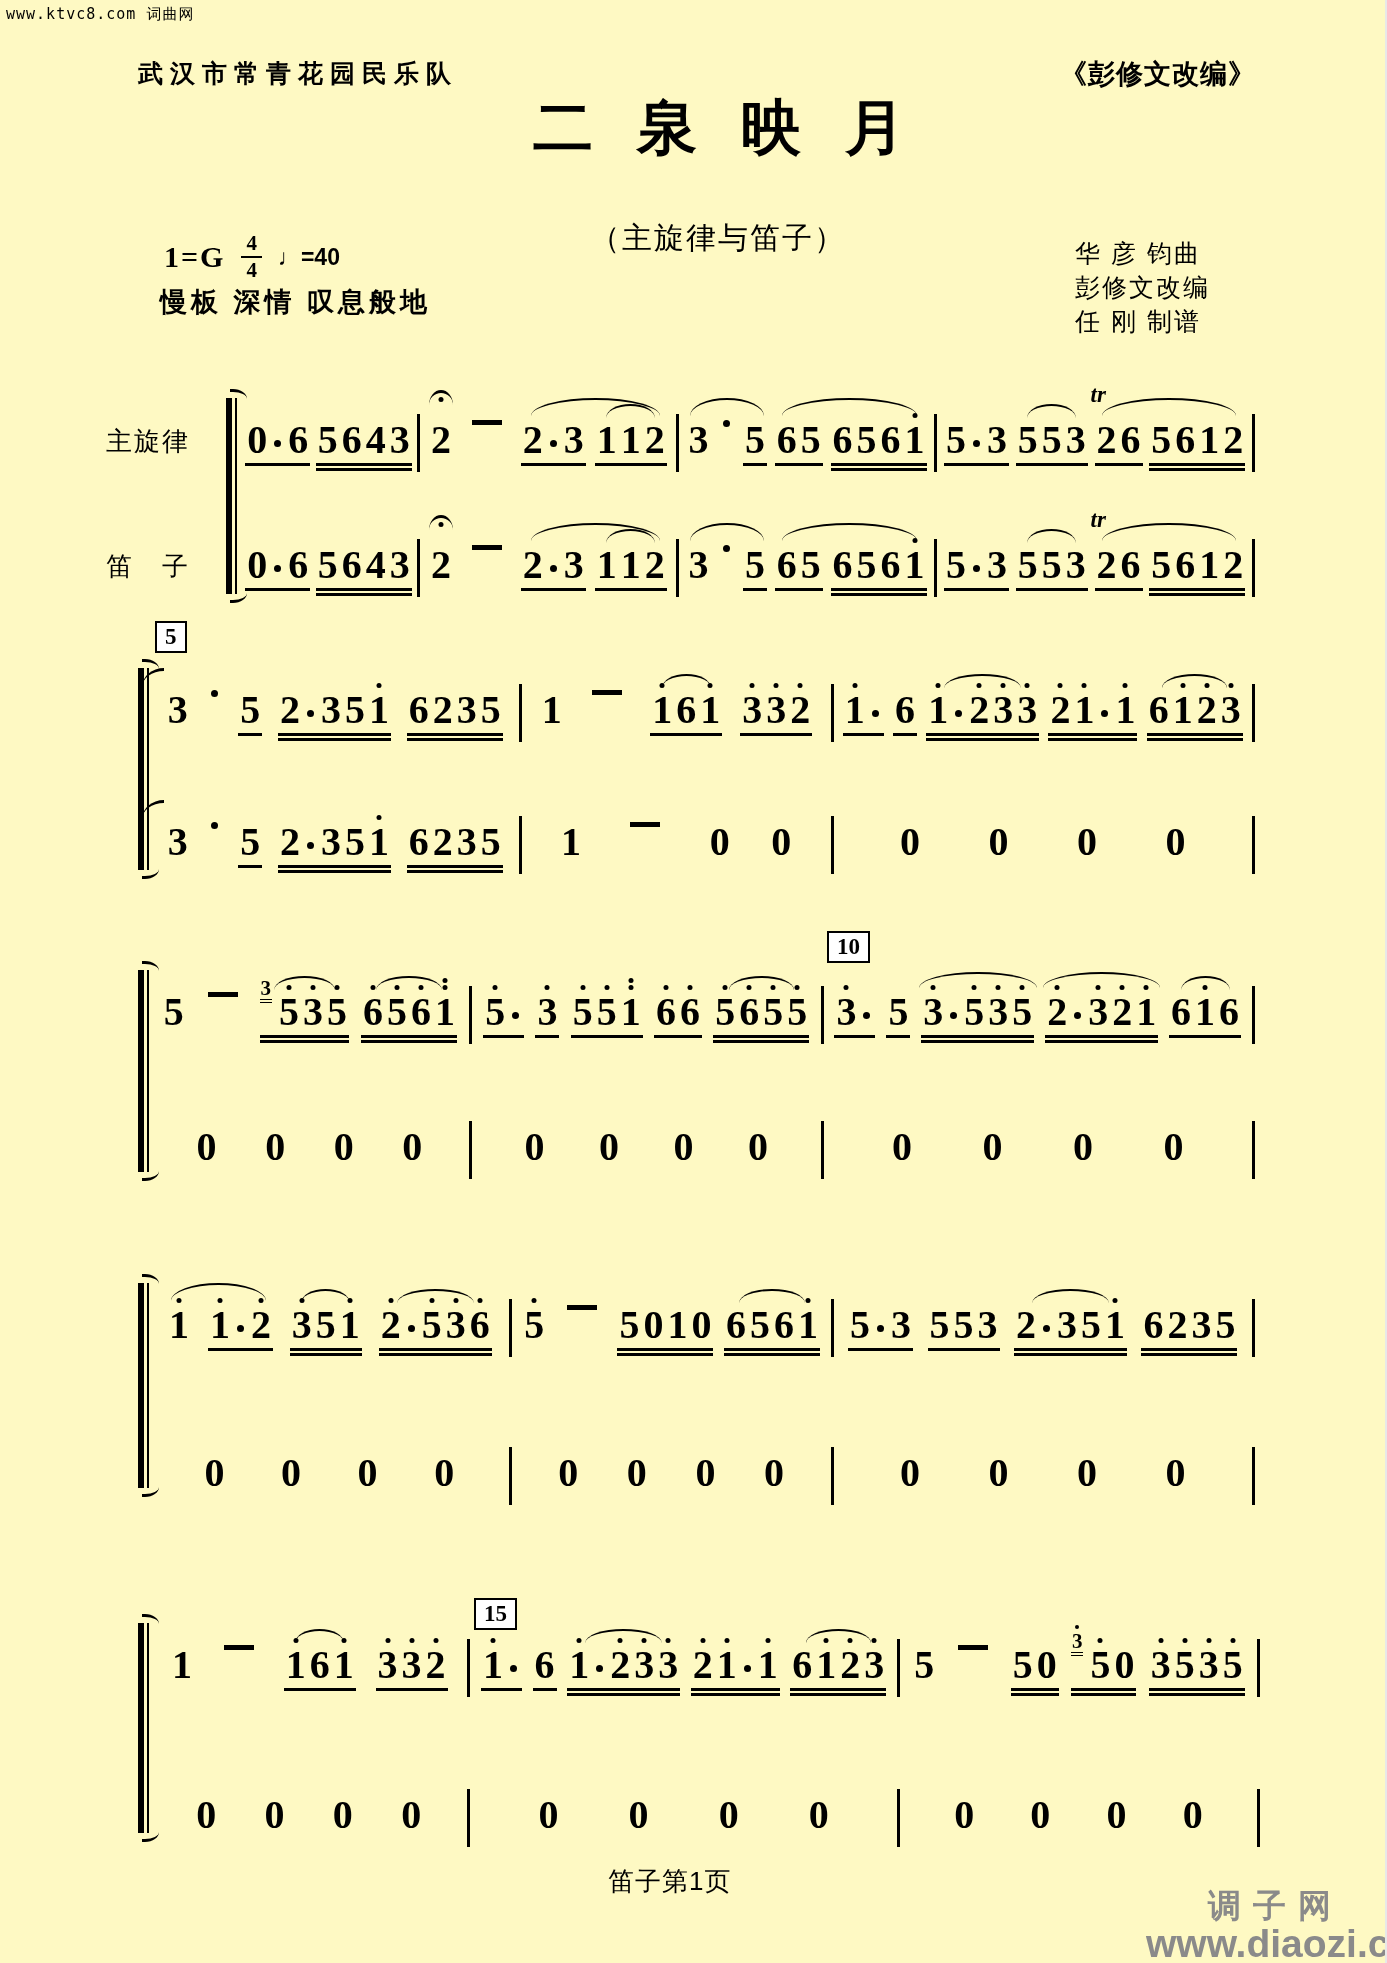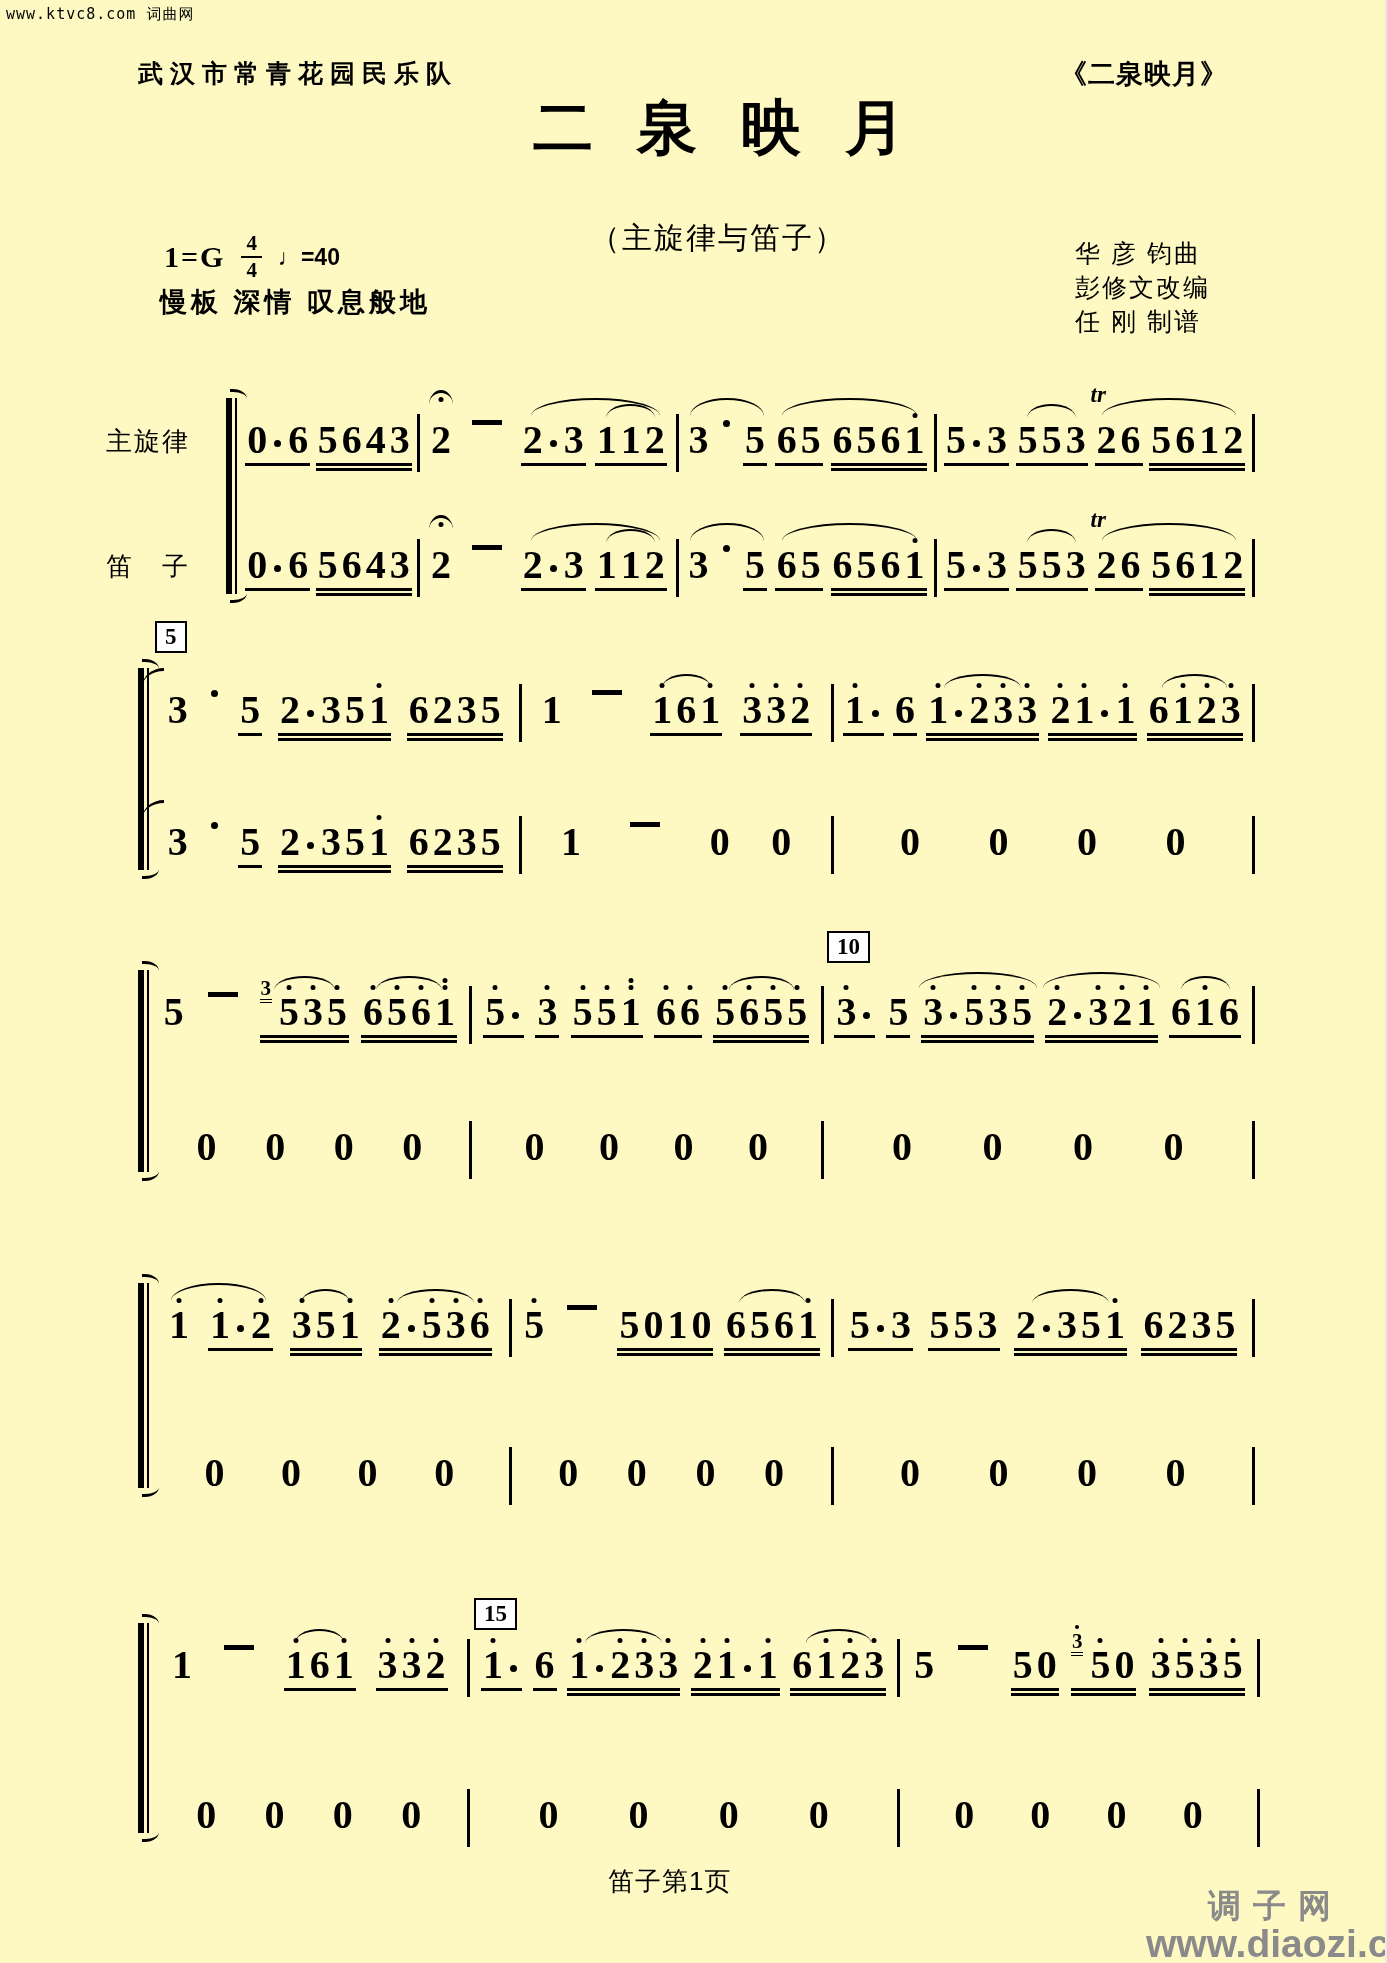--- a/index.html
+++ b/index.html
@@ -54,21 +54,21 @@
   .tr-label{position:absolute;top:-38px;left:-4px;font:italic bold 23px "Liberation Serif",serif;}
   .span-arc{position:absolute;top:-22px;height:16px;border-top:2.5px solid #000;border-radius:50% 50% 0 0/100% 100% 0 0;}
   .mbox{position:absolute;border:2px solid #000;background:#fff;font:bold 23px "Liberation Serif",serif;padding:1px 8px;line-height:26px;}
 </style>
 </head>
 <body>
 
 <div class="page">
   <div class="wm-top">www.ktvc8.com 词曲网</div>
   <div class="orchestra">武汉市常青花园民乐队</div>
-  <div class="hdr-right">《二泉映月》</div>
+  <div class="hdr-right">《彭修文改编》</div>
   <div class="title">二泉映月</div>
   <div class="subtitle">（主旋律与笛子）</div>
 
   <div class="keyline">
     <span class="keysig">1=G</span>
     <span class="frac">
       <span class="ftop">4</span>
       <span class="fbot">4</span>
     </span>
     <span class="tempo">♩=40</span>

